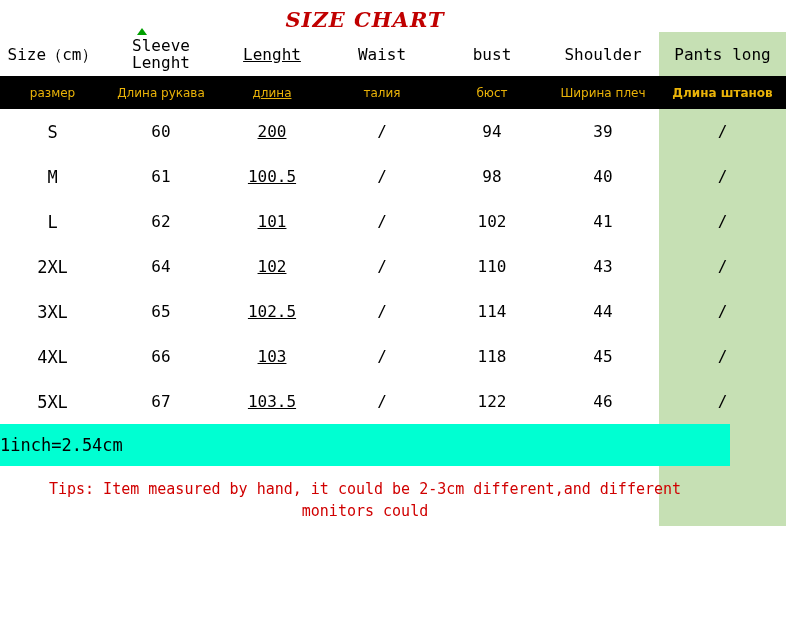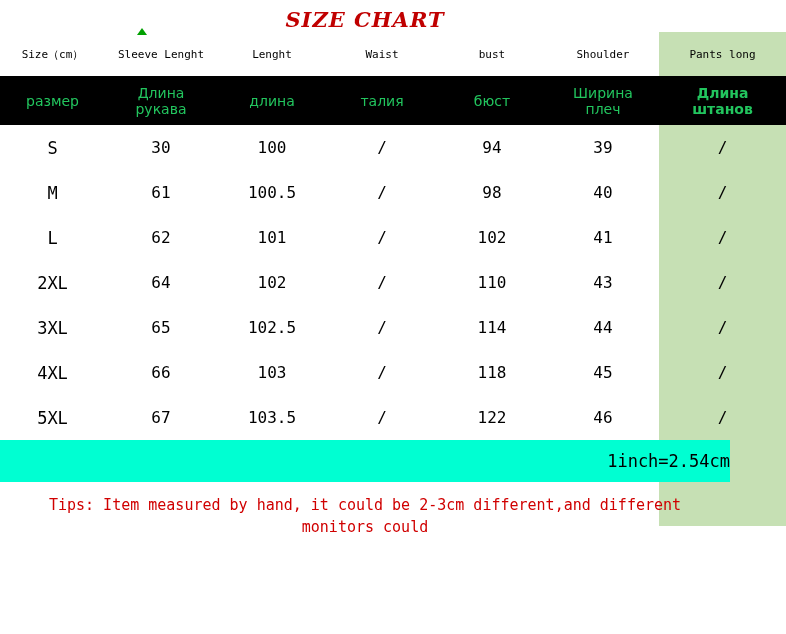--- a/index.html
+++ b/index.html
@@ -48,41 +48,41 @@
     table-layout: fixed;
   }
   table.chart td {
     text-align: center;
     vertical-align: middle;
     font-family: "DejaVu Sans Mono", monospace;
   }
   
   .c0 { width: 105px; }
   .c1 { width: 112px; }
-  .c2 { width: 110px; }
+  .c2 { width: 110px; text-decoration: underline; }
   .c3 { width: 110px; }
   .c4 { width: 110px; }
   .c5 { width: 112px; }
   .c6 { width: 127px; }
 
   tr.header-en td {
     height: 44px;
-    font-size: 11px;
+    font-size: 16px;
     color: #000000;
     font-family: "DejaVu Sans Mono", monospace;
     line-height: 17px;
     padding: 0;
   }
   tr.header-ru td {
     height: 33px;
     background: #000000;
-    color: #22c55e;
-    font-size: 14px;
+    color: #eab308;
+    font-size: 12px;
     font-family: "DejaVu Sans", sans-serif;
-    padding: 8px;
+    padding: 0;
   }
   tr.header-ru td.green-head {
     background: #000000;
     font-weight: bold;
   }
   tr.data td {
     height: 45px;
     font-size: 16px;
     color: #000000;
     padding: 0;
@@ -92,21 +92,21 @@
   }
   .slash {
     font-size: 17px;
   }
   .inch-row {
     position: relative;
     z-index: 1;
     background: #00ffd2;
     height: 42px;
     line-height: 42px;
-    text-align: right;
+    text-align: left;
     font-family: "DejaVu Sans Mono", monospace;
     font-size: 17px;
     color: #000000;
   }
   .tips {
     position: relative;
     z-index: 1;
     padding: 12px 10px 0 10px;
     text-align: center;
     font-family: "DejaVu Sans Mono", monospace;
@@ -152,22 +152,22 @@
         <td class="c1">Длина рукава</td>
         <td class="c2">длина</td>
         <td class="c3">талия</td>
         <td class="c4">бюст</td>
         <td class="c5">Ширина плеч</td>
         <td class="c6 green-head">Длина штанов</td>
       </tr>
 
       <tr class="data">
         <td class="c0 sizecell">S</td>
-        <td class="c1">30</td>
-        <td class="c2">100</td>
+        <td class="c1">60</td>
+        <td class="c2">200</td>
         <td class="c3 slash">/</td>
         <td class="c4">94</td>
         <td class="c5">39</td>
         <td class="c6 slash">/</td>
       </tr>
       <tr class="data">
         <td class="c0 sizecell">M</td>
         <td class="c1">61</td>
         <td class="c2">100.5</td>
         <td class="c3 slash">/</td>

